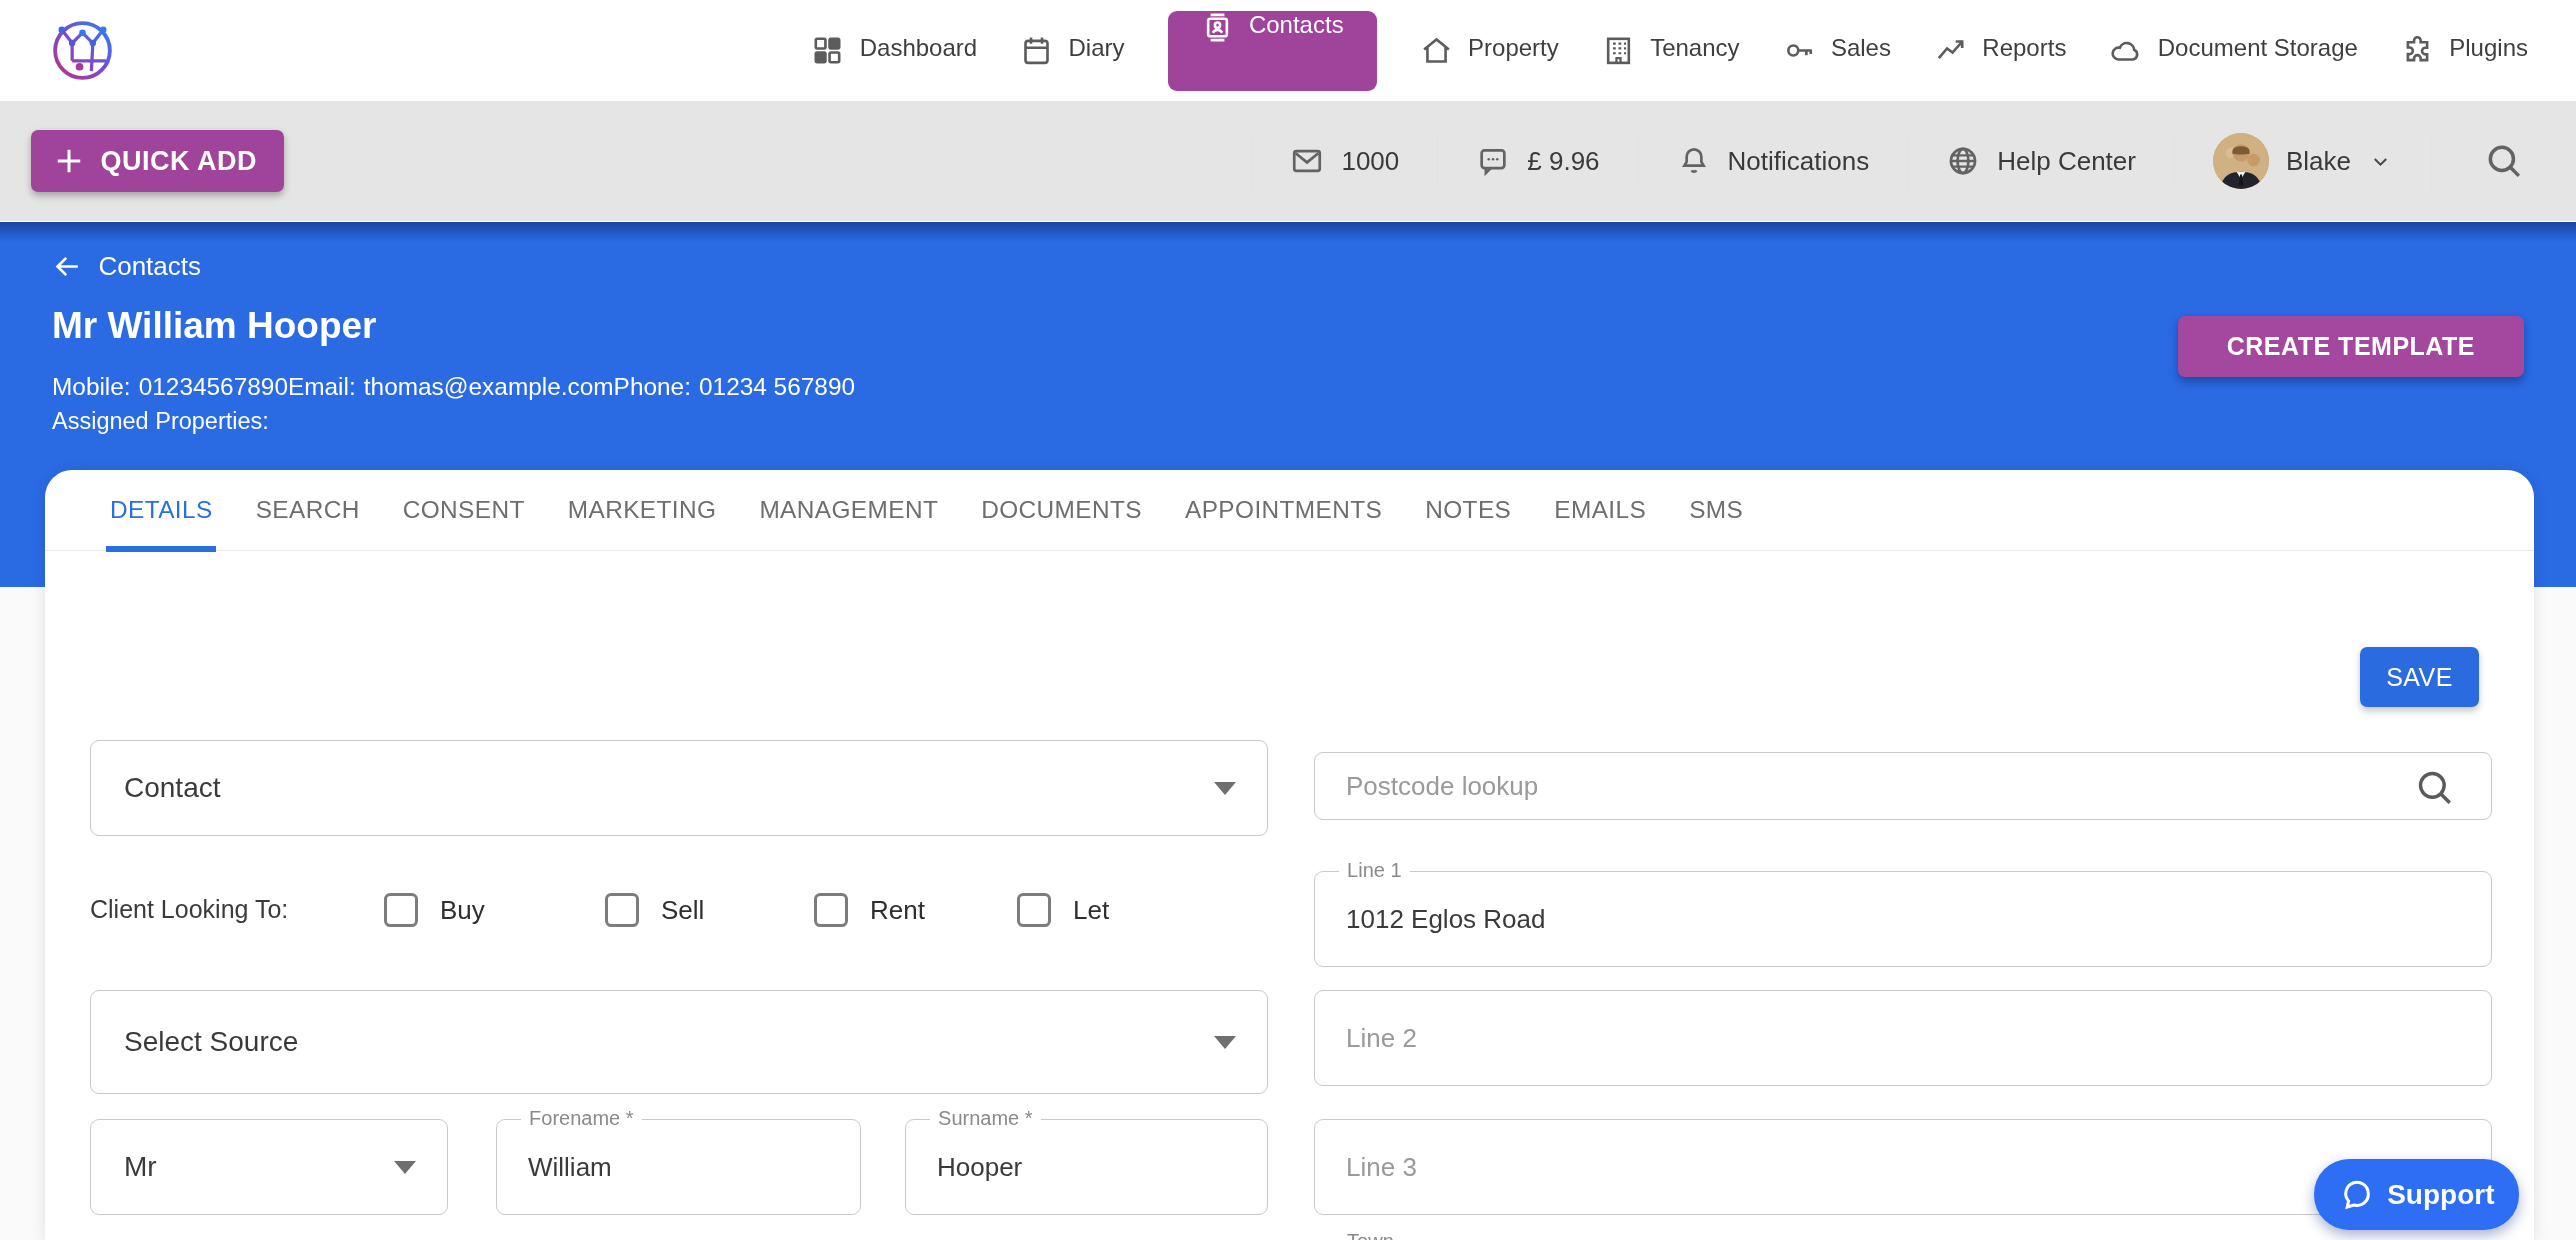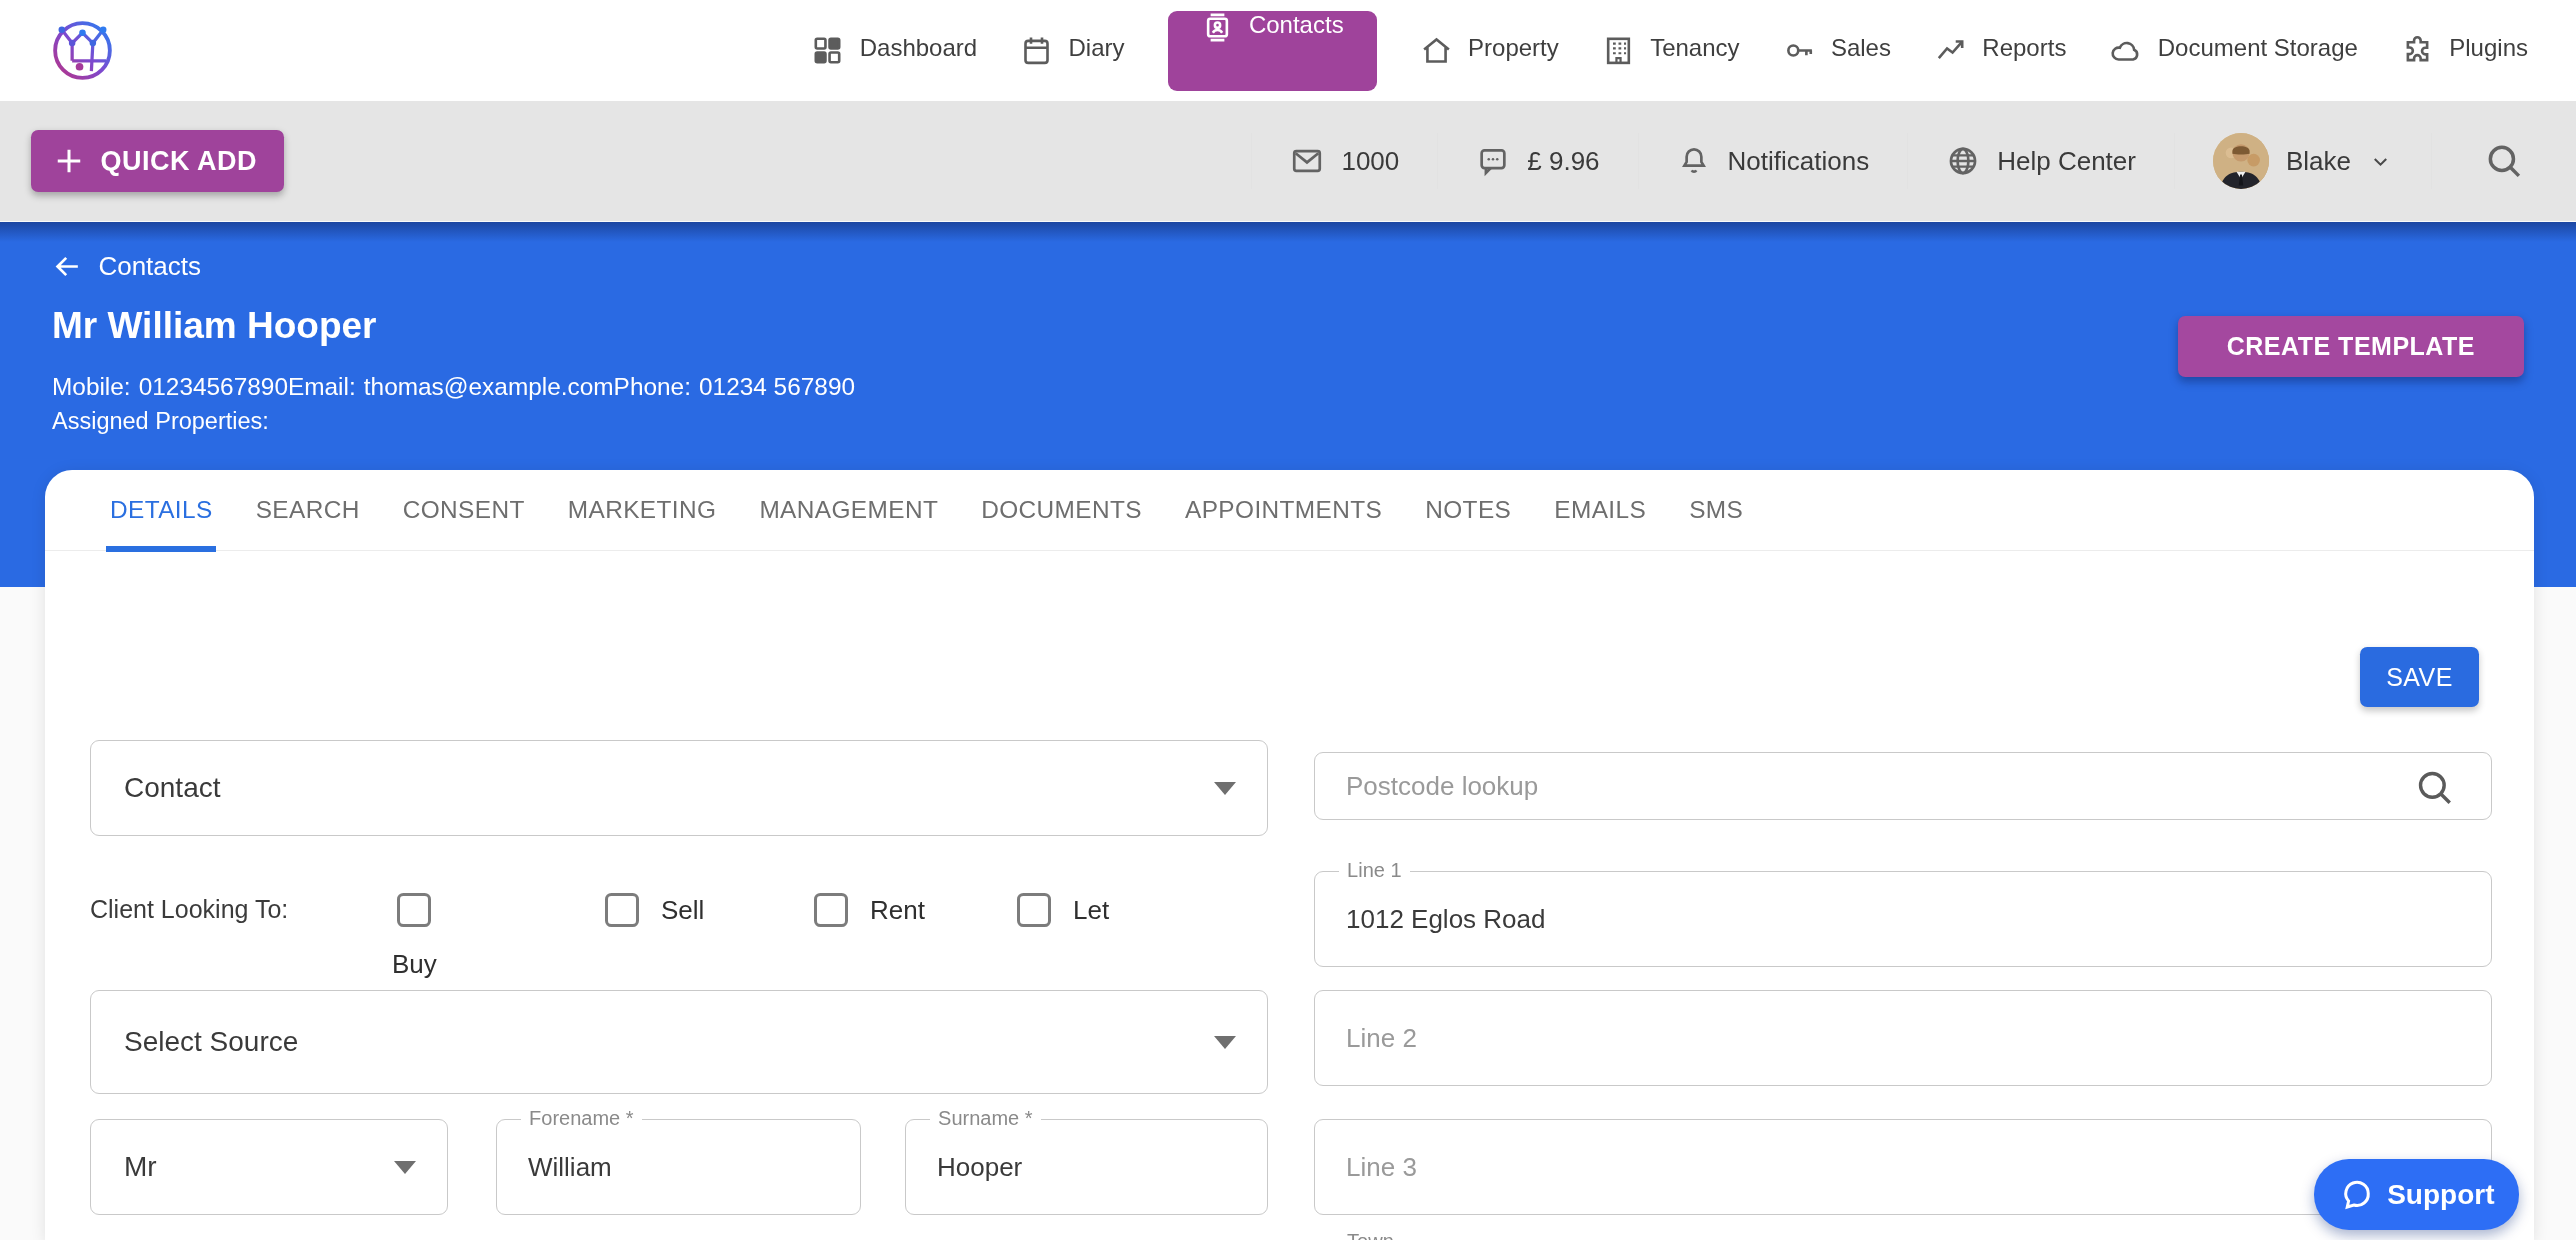--- a/index.html
+++ b/index.html
@@ -158,21 +158,21 @@
     box-shadow:0 3.6px 7.2px rgba(0,0,0,.22); cursor:pointer;
   }
   .looking-label { position:absolute; left:45px; top:425px; font-size:25px; color:#3b3b3b; }
   .cb { position:absolute; top:423px; display:flex; align-items:center; gap:22px; cursor:pointer; }
   .cb input {
     appearance:none; -webkit-appearance:none;
     width:34px; height:34px; border:3.6px solid #7c7c7c; border-radius:6.3px;
     background:#fff; cursor:pointer; margin:0;
   }
   .cb span { font-size:26px; color:#2f2f2f; }
-  .cb-buy  { left:347px;flex-direction:column; }
+  .cb-buy  { left:339px; }
   .cb-sell { left:560px; }
   .cb-rent { left:769px; }
   .cb-let  { left:972px; }
 
   
   .support-btn {
     position:absolute; left:2314px; top:1159px; width:205px; height:71px;
     background:#2d6ef5; color:#fff; border:none; border-radius:35px;
     display:flex; align-items:center; justify-content:center; gap:12.7px;
     font-family:inherit; font-size:28px; font-weight:700;

